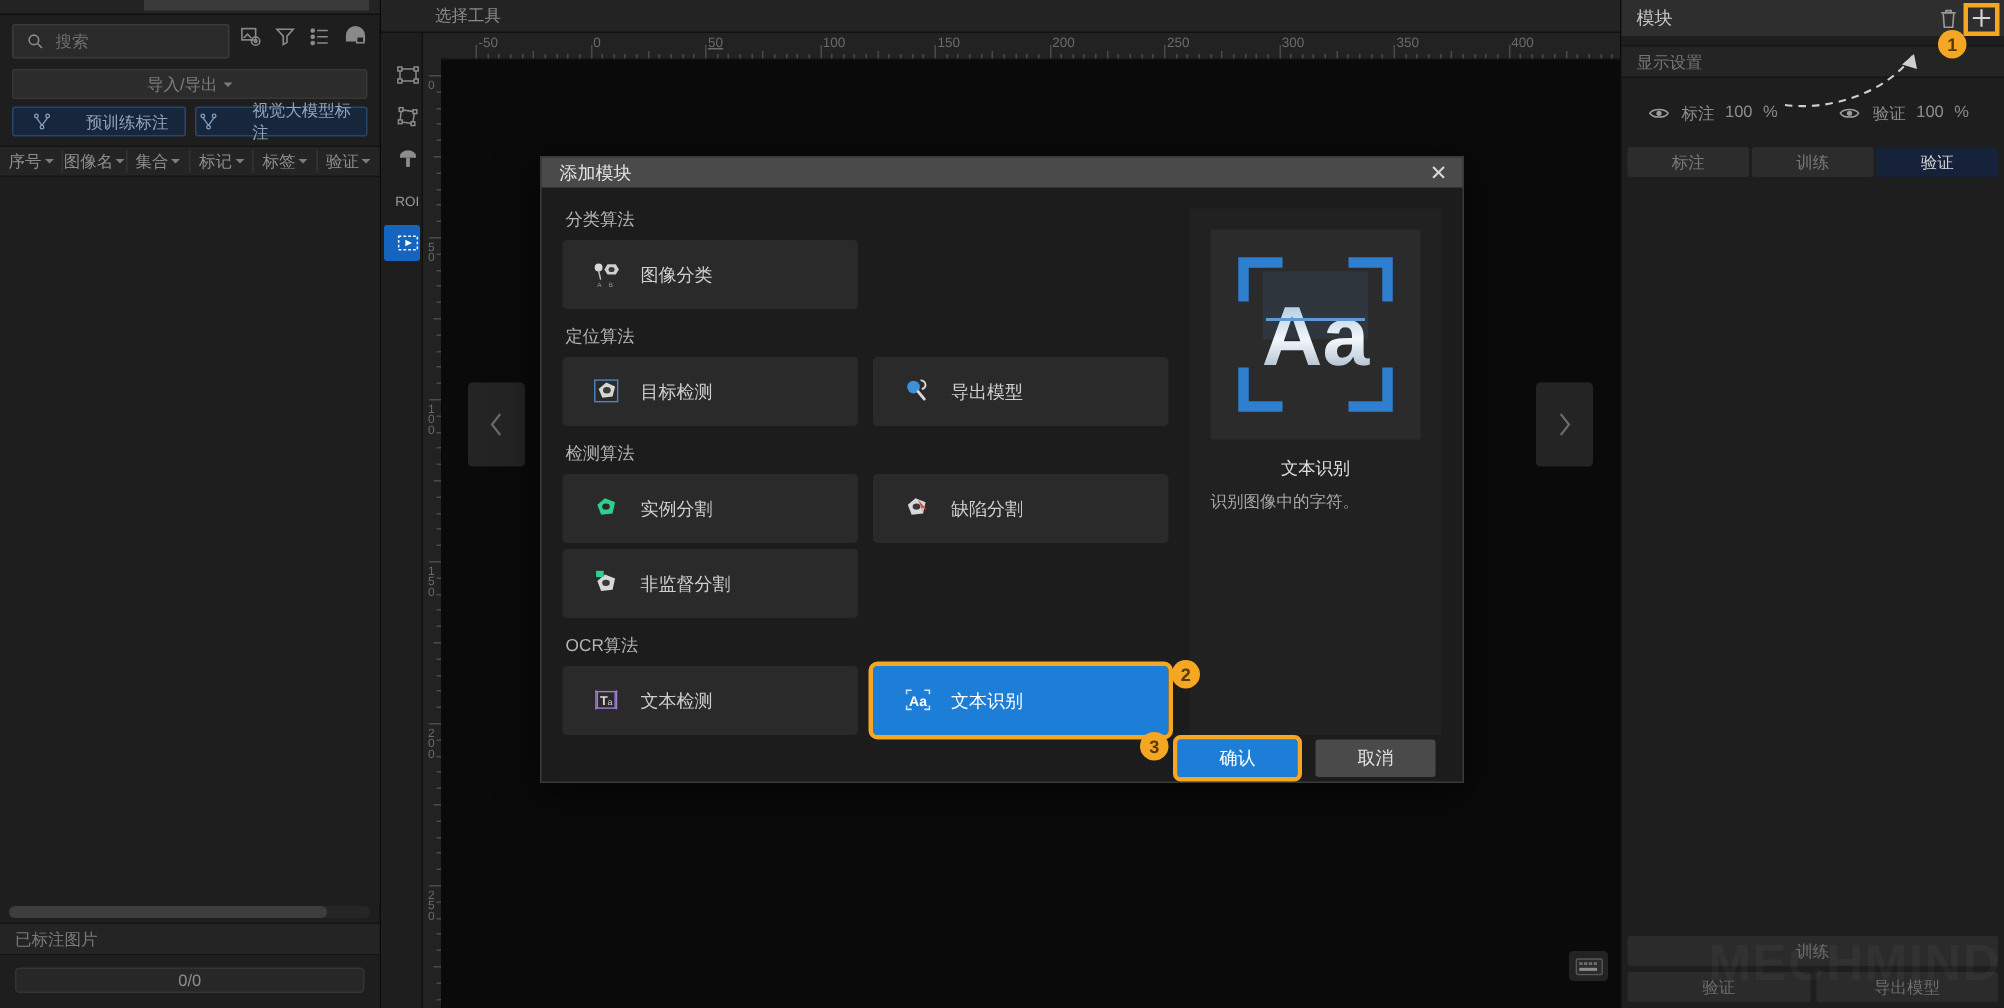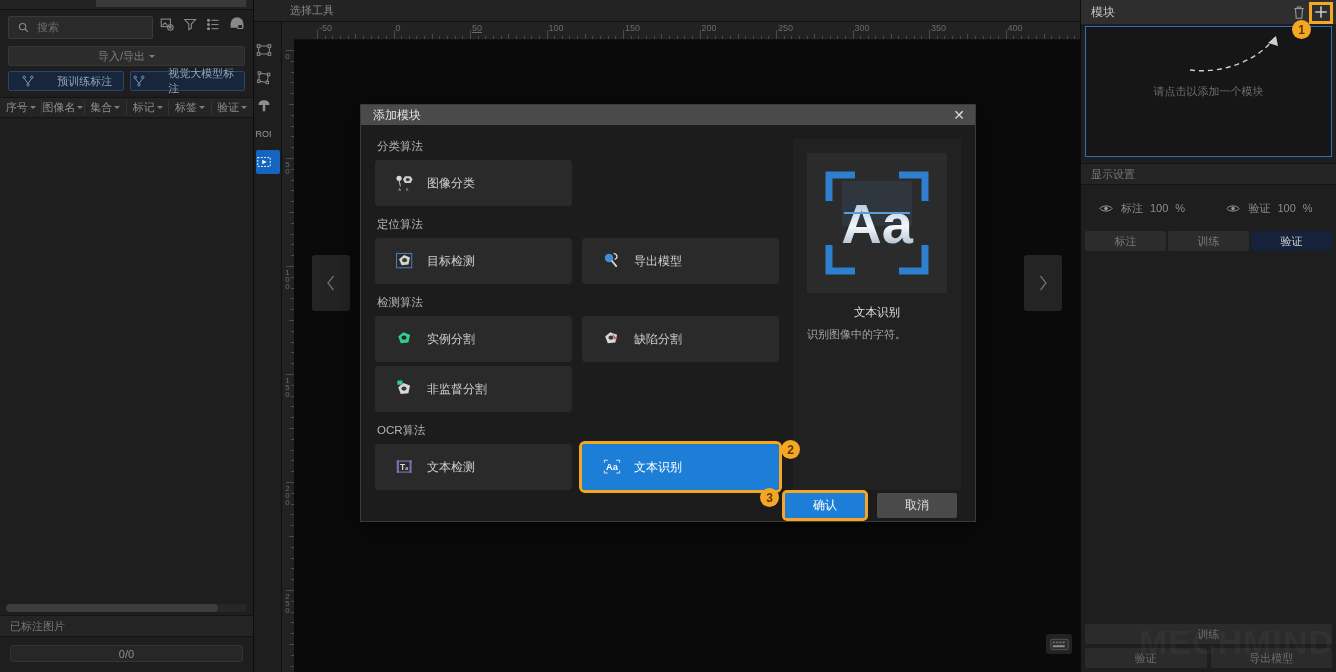--- a/index.html
+++ b/index.html
@@ -48,21 +48,21 @@
   .progress { height:17px; background:#272727; border:1px solid #343434; border-radius:3px;
               display:flex; align-items:center; justify-content:center; color:#8d8d8d; font-size:11px; }
 
   
   .center { flex:1; position:relative; background:#1b1b1b; display:flex; flex-direction:column; }
   .center-hdr { height:22px; background:#232323; border-bottom:1px solid #111;
                 display:flex; align-items:center; padding-left:36px; color:#8a8a8a; font-size:11px; }
   .center-body { flex:1; position:relative; display:flex; }
   .tool-col { width:28px; background:#1e1e1e; border-right:1px solid #101010;
               display:flex; flex-direction:column; align-items:center; padding-top:16px; gap:4px; }
-  .tool-btn { width:24px; height:24px; display:flex; align-items:center; justify-content:flex-start;
+  .tool-btn { width:24px; height:24px; display:flex; align-items:center; justify-content:flex-end;
               border-radius:2px; color:#8d8d8d; }
   .tool-btn.sel { background:#1565c0; color:#ffffff; }
   .tool-btn.roi { font-size:9px; letter-spacing:0px; color:#9a9a9a; }
   .ruler-v { width:12px; background:#222; position:relative; }
   .canvas-wrap { flex:1; position:relative; display:flex; flex-direction:column; }
   .ruler-h { height:18px; background:#222; position:relative; border-bottom:1px solid #111; }
   .tickmark { position:absolute; bottom:0; width:1px; background:#4a4a4a; }
   .ticklabel { position:absolute; top:1px; color:#6a6a6a; font-size:9px; font-family:"Liberation Sans",sans-serif; }
   .tickmark-v { position:absolute; right:0; height:1px; background:#4a4a4a; }
   .ticklabel-v { position:absolute; left:1px; color:#6a6a6a; font-size:8px; width:9px;
@@ -536,23 +536,20 @@
         </svg>
       </span>
       <span class="hdr-ico" id="addBtn">
         <svg width="16" height="16" viewBox="0 0 18 18" fill="none" stroke="#d4d4d4" stroke-width="1.6">
           <line x1="9" y1="2.5" x2="9" y2="15.5"></line>
             <line x1="2.5" y1="9" x2="15.5" y2="9"></line>
         </svg>
       </span>
     </div>
 
-    <div class="module-box">
-      <span>请点击以添加一个模块</span>
-    </div>
 
     <div class="disp-hdr">
       <span>显示设置</span>
     </div>
 
     <div class="disp-row">
       <div class="disp-item">
         <span class="ico">
           <svg width="14" height="11" viewBox="0 0 16 11" fill="none" stroke="#9b9b9b" stroke-width="1.1">
             <path d="M1 5.5 C3.5 1.6 12.5 1.6 15 5.5 C12.5 9.4 3.5 9.4 1 5.5Z"></path>

